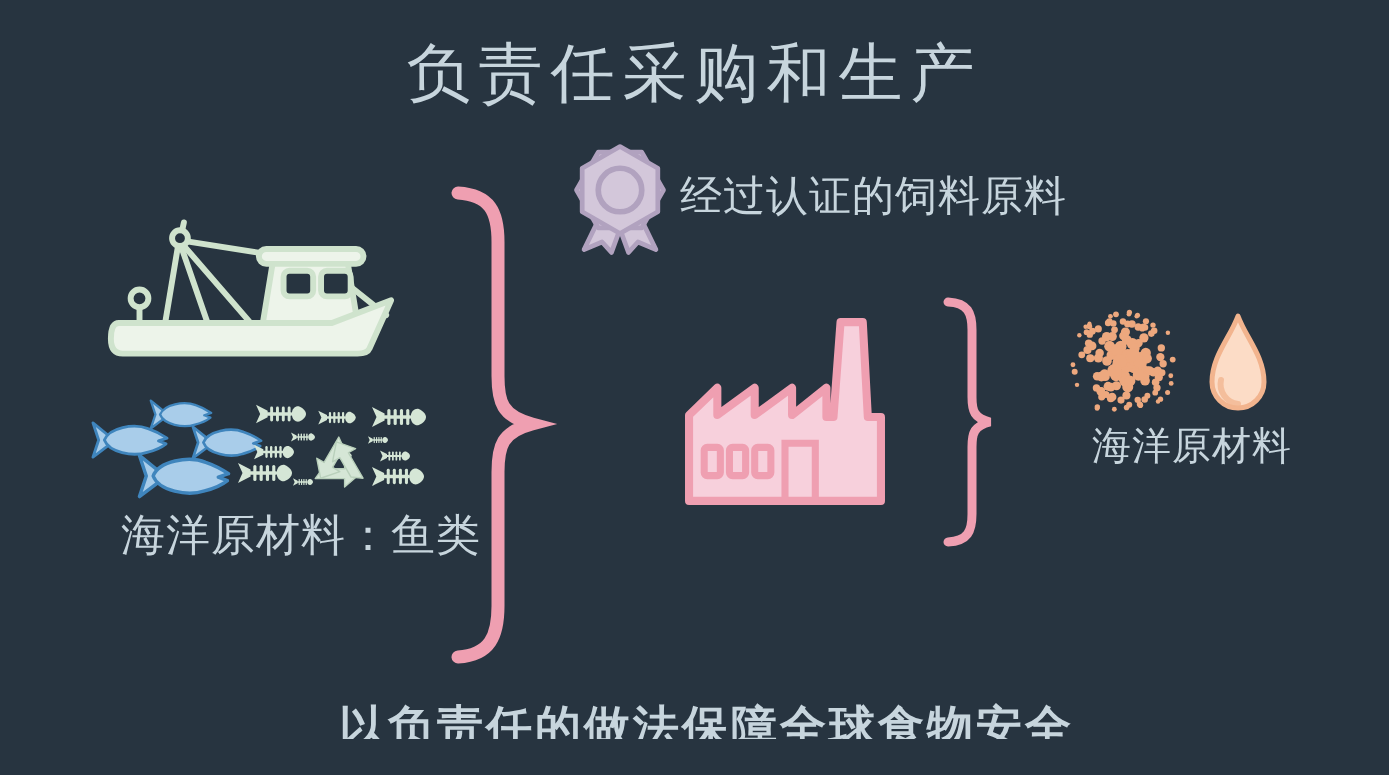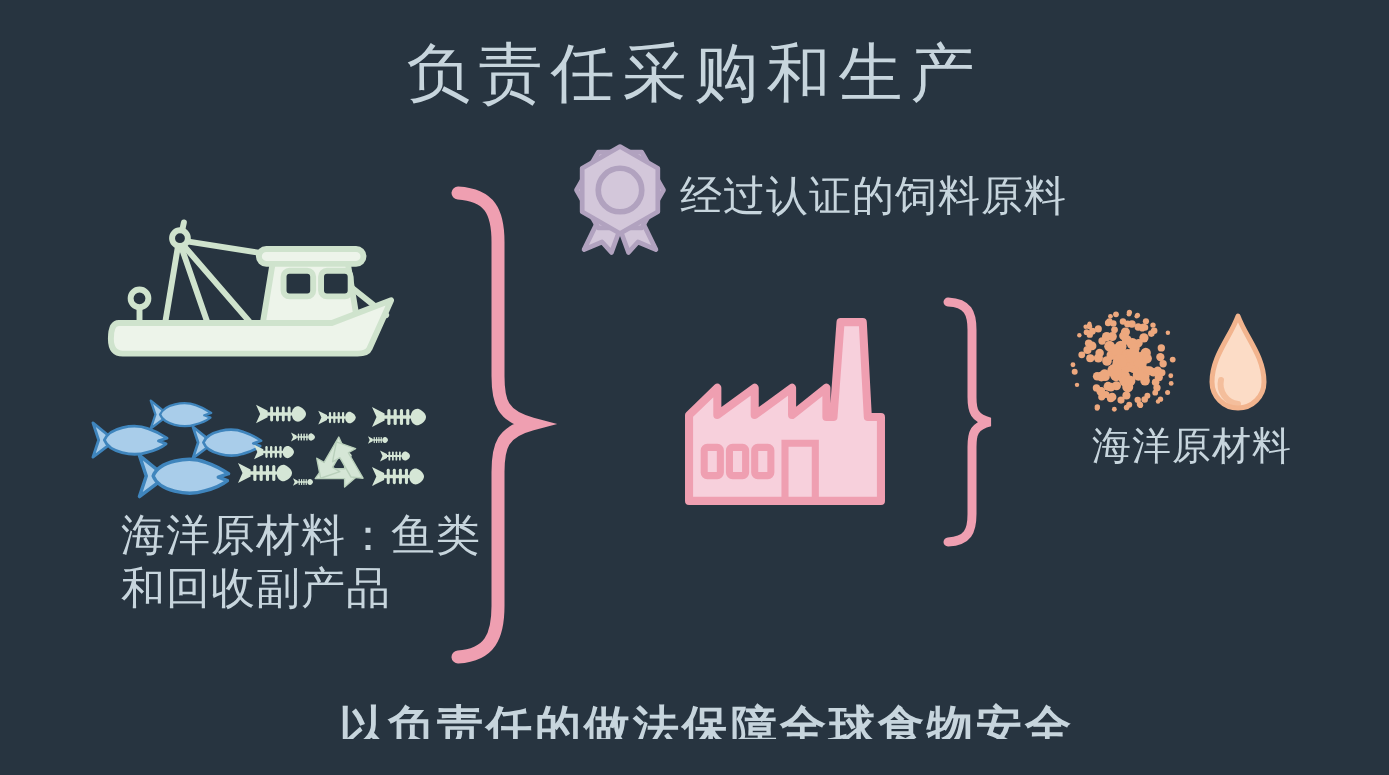--- a/index.html
+++ b/index.html
@@ -140,21 +140,20 @@
       <g fill="var(--bones)" stroke="var(--bones-deep)" stroke-width="2" stroke-linejoin="round">
         <polygon points="26,64 58,64 58,52 80,71 58,90 58,78 16,78"></polygon>
         <polygon points="26,64 58,64 58,52 80,71 58,90 58,78 16,78" transform="rotate(120 50 58)"></polygon>
         <polygon points="26,64 58,64 58,52 80,71 58,90 58,78 16,78" transform="rotate(240 50 58)"></polygon>
       </g>
     </svg>
   </div>
 
   <div id="marine-label" class="abs">
     <div>海洋原材料：鱼类</div>
-    <div>和回收副产品</div>
   </div>
 
   <svg class="abs" style="left:450px;top:186px" width="92" height="478" viewBox="0 0 92 478">
     <path d="M8,7 C40,9 48,26 48,56 L48,190 C48,216 52,230 82,238 C52,246 48,260 48,286 L48,420 C48,450 40,469 8,471" fill="none" stroke="var(--pink)" stroke-width="13" stroke-linecap="round"></path>
   </svg>
 
   <svg class="abs" style="left:684px;top:314px" width="202" height="192" viewBox="0 0 200 190">
     <path d="M5,185 L5,100 L33,73 L33,100 L70,73 L70,100 L107,73 L107,100 L141,73 L141,102 L148,102 L155,8 L177,8 L182,102 L195,102 L195,185 Z" fill="var(--pink-light)" stroke="var(--pink)" stroke-width="8" stroke-linejoin="round"></path>
     <g fill="none" stroke="var(--pink)" stroke-width="7">
       <rect x="20" y="132" width="16" height="28" rx="3"></rect>

